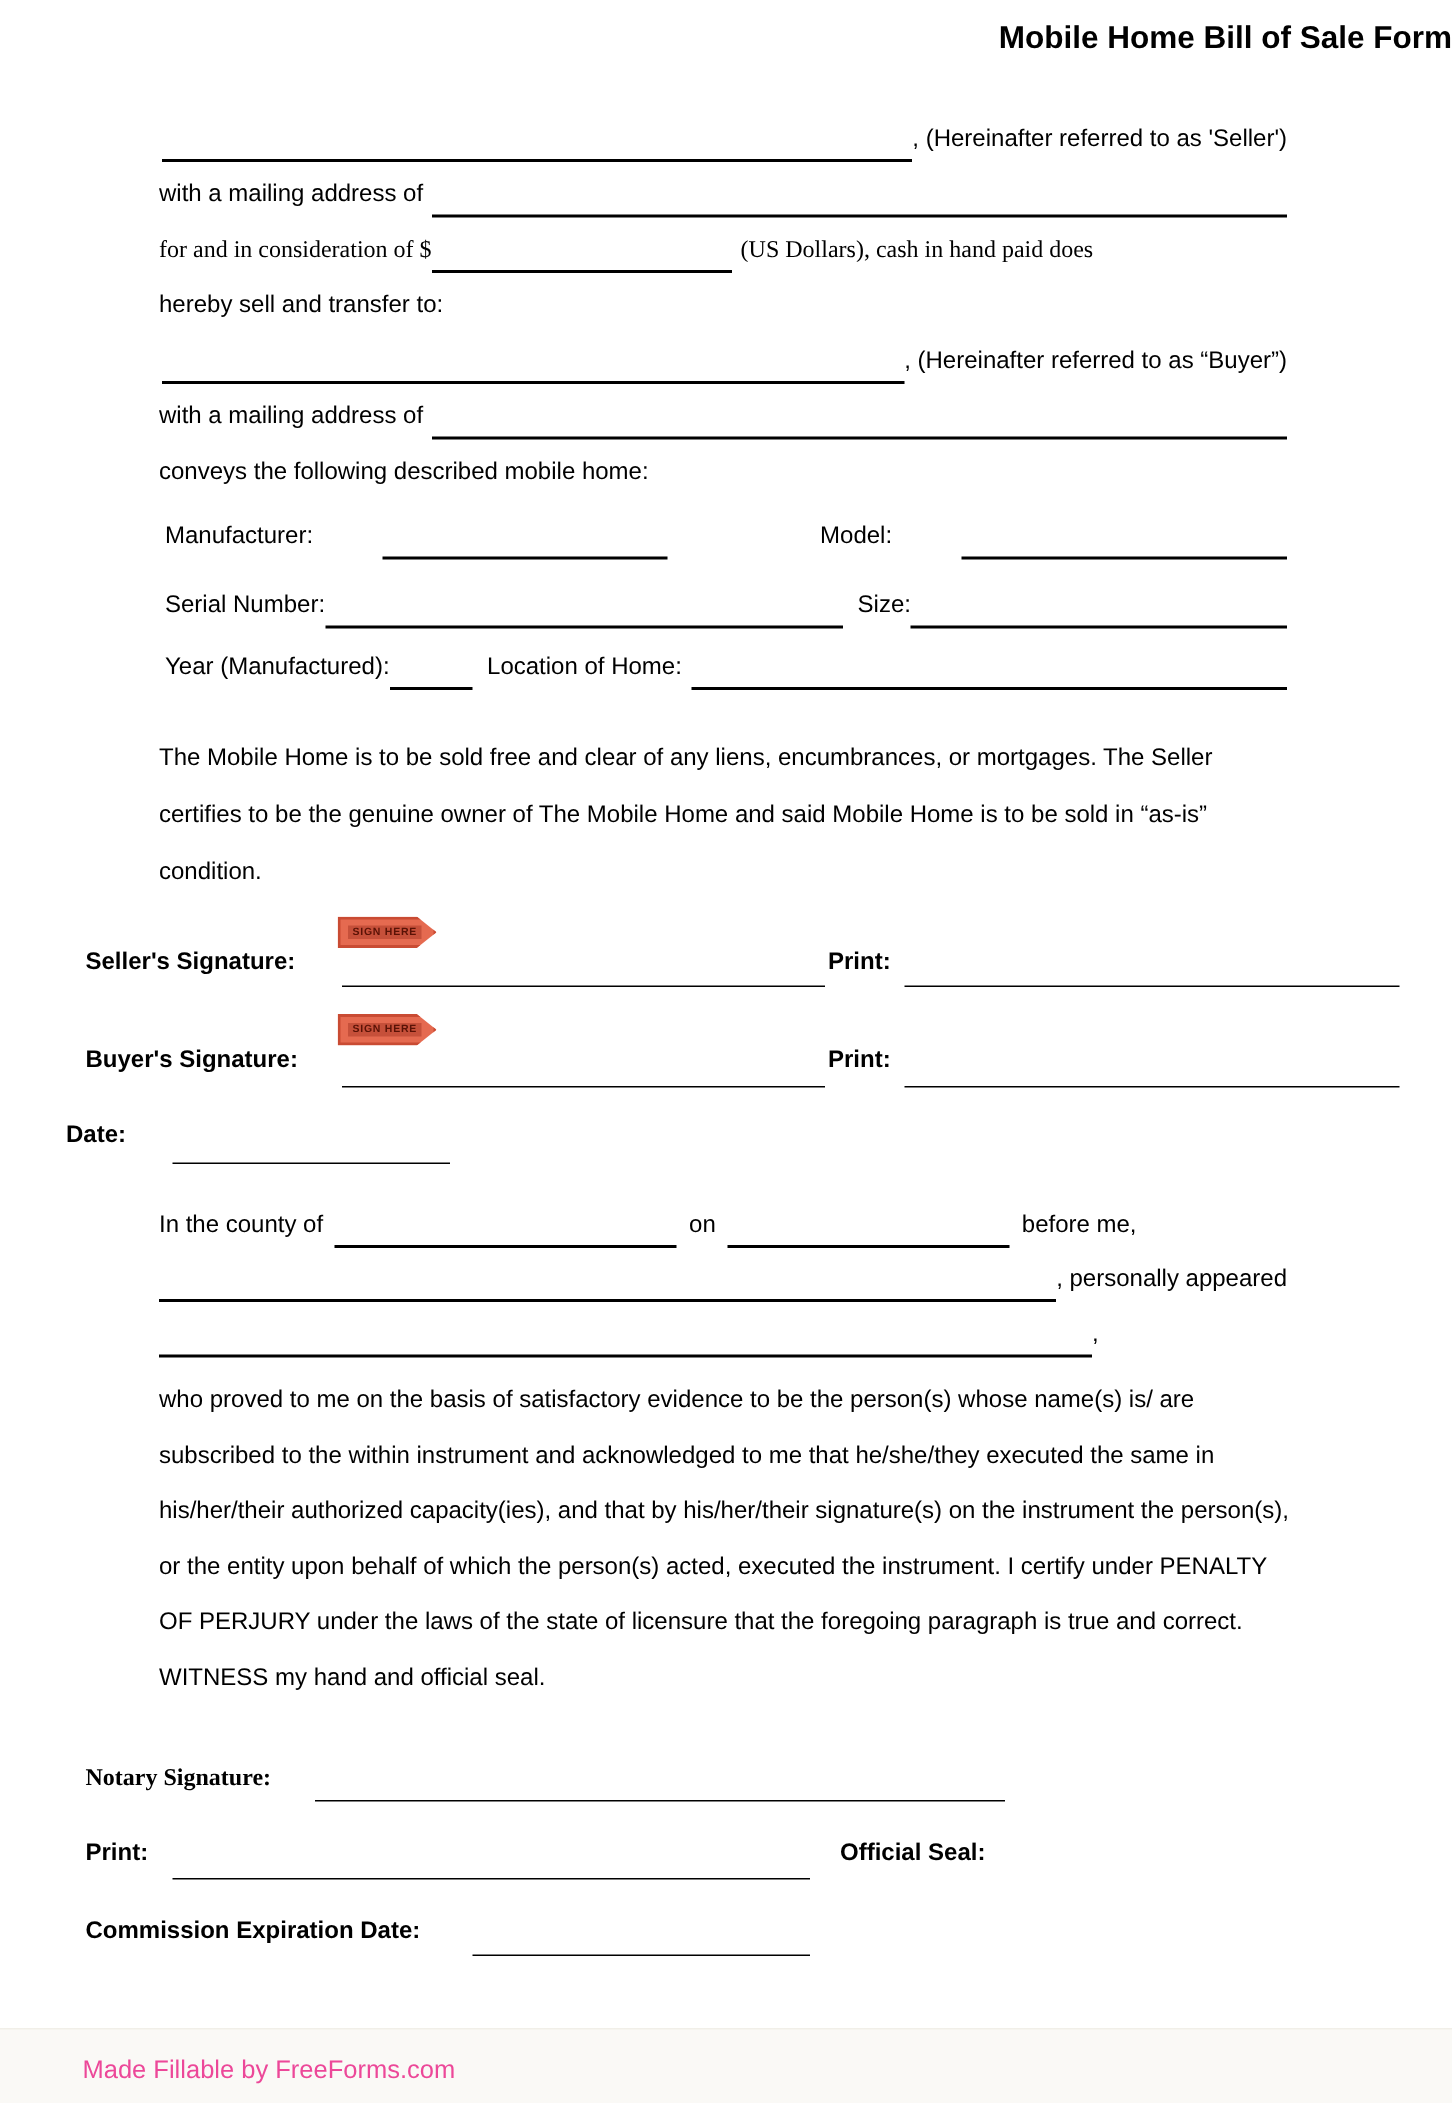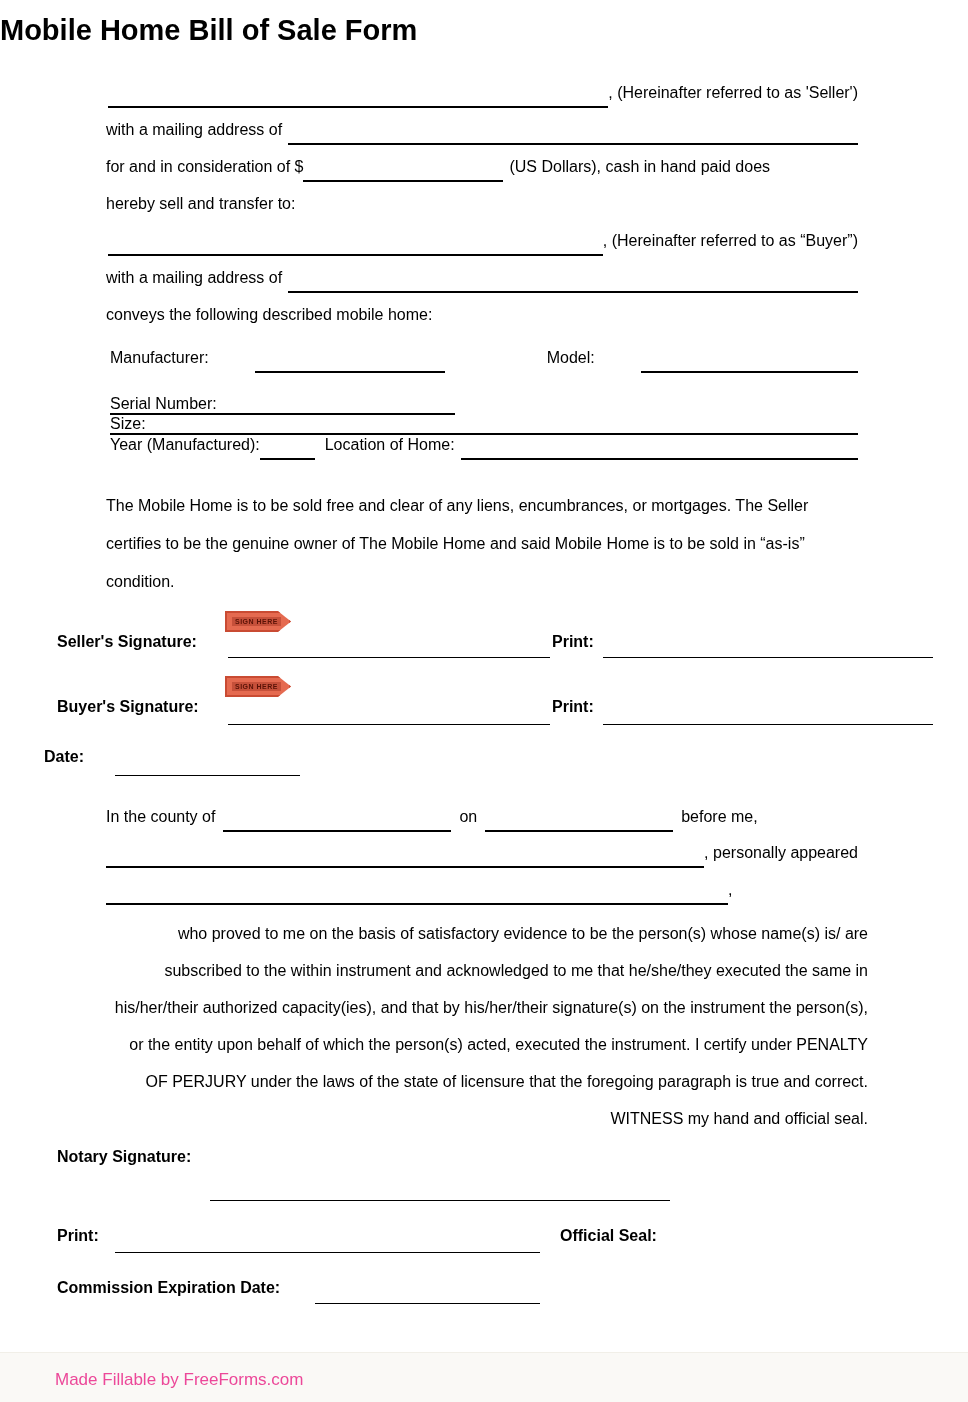--- a/index.html
+++ b/index.html
@@ -16,25 +16,25 @@
   .row { display:flex; align-items:flex-start; height:24px; }
   .blank {
     display:inline-block;
     border-bottom:2px solid #000;
     align-self:stretch;
   }
   .grow { flex:1 1 auto; }
   .bold { font-weight:bold; }
   .title {
     top:14px; left:0; width:100%;
-    text-align:left; font-size:29px; font-weight:bold;
+    text-align:right; font-size:21px; font-weight:bold;
     letter-spacing:0px;
   }
   .para { line-height:38px; }
-  .para2 { line-height:37px;text-align:right; }
+  .para2 { line-height:37px; }
   .uline {
     border-bottom:1px solid #000;
     height:12px;
   }
   .sp8  { width:8px;  flex:0 0 auto; }
   .sp10 { width:10px; flex:0 0 auto; }
   .pre-gap { margin-left:6px; }
   .sign-tag {
     width:66px; height:21px;
     background:#e56a50;
@@ -67,21 +67,21 @@
   <div class="abs row" style="top:84px; left:108px; width:750px;">
     <span class="blank grow"></span>
       <span>, (Hereinafter referred to as 'Seller')</span>
   </div>
 
   <div class="abs row" style="top:121px; left:106px; width:752px;">
     <span>with a mailing address of</span>
     <span class="blank grow" style="margin-left:6px;"></span>
   </div>
 
-  <div class="abs row" style="top:158px; left:106px; width:752px;">
+  <div class="abs row" style="top:158px; left:106px; width:752px;font-family:Liberation Serif, serif;">
     <span>for and in consideration of $</span>
     <span class="blank" style="width:200px;"></span>
     <span class="pre-gap">(US Dollars), cash in hand paid does</span>
   </div>
 
   <div class="abs row" style="top:195px; left:106px;">
     <span>hereby sell and transfer to:</span>
   </div>
 
   <div class="abs row" style="top:232px; left:108px; width:750px;">
@@ -99,21 +99,21 @@
   </div>
 
   <div class="abs row" style="top:349px; left:110px; width:748px;gap:46px;">
     <span>Manufacturer:</span>
     <span class="blank" style="width:190px;"></span>
     <span class="sp10"></span>
     <span>Model:</span>
     <span class="blank grow"></span>
   </div>
 
-  <div class="abs row" style="top:395px; left:110px; width:748px;flex-direction:column;">
+  <div class="abs row" style="top:395px; left:110px; width:748px;">
     <span>Serial Number:</span>
     <span class="blank" style="width:345px;"></span>
     <span class="sp10"></span>
     <span>Size:</span>
     <span class="blank grow"></span>
   </div>
 
   <div class="abs row" style="top:436px; left:110px; width:748px;">
     <span>Year (Manufactured):</span>
     <span class="blank" style="width:55px;"></span>
@@ -160,21 +160,21 @@
       <span>, personally appeared</span>
   </div>
 
   <div class="abs row" style="top:881px; left:106px; width:752px;">
     <span class="blank" style="width:622px;"></span>
       <span>,</span>
   </div>
 
   <div class="abs para2" style="top:915px; left:106px; width:762px;">who proved to me on the basis of satisfactory evidence to be the person(s) whose name(s) is/ are subscribed to the within instrument and acknowledged to me that he/she/they executed the same in his/her/their authorized capacity(ies), and that by his/her/their signature(s) on the instrument the person(s), or the entity upon behalf of which the person(s) acted, executed the instrument. I certify under PENALTY OF PERJURY under the laws of the state of licensure that the foregoing paragraph is true and correct. WITNESS my hand and official seal.</div>
 
-  <div class="abs bold" style="top:1148px; left:57px;">Notary Signature:</div>
+  <div class="abs bold" style="top:1177px; left:57px;font-family:Liberation Serif, serif;">Notary Signature:</div>
   <div class="abs uline" style="top:1189px; left:210px; width:460px;"></div>
 
   <div class="abs bold" style="top:1227px; left:57px;">Print:</div>
   <div class="abs uline" style="top:1241px; left:115px; width:425px;"></div>
   <div class="abs bold" style="top:1227px; left:560px;">Official Seal:</div>
 
   <div class="abs bold" style="top:1279px; left:57px;">Commission Expiration Date:</div>
   <div class="abs uline" style="top:1292px; left:315px; width:225px;"></div>
 
   <div class="abs footer-band"></div>

